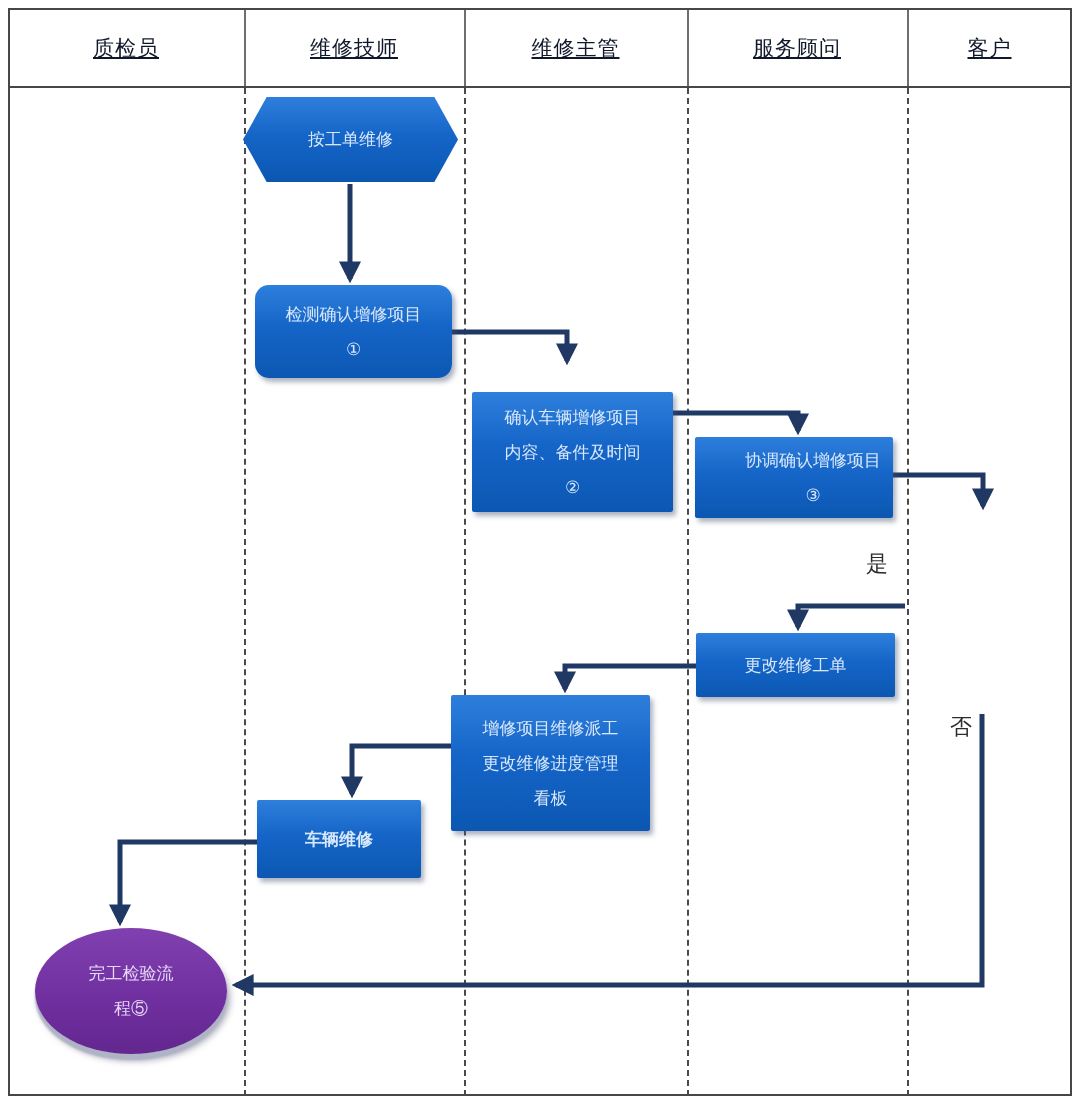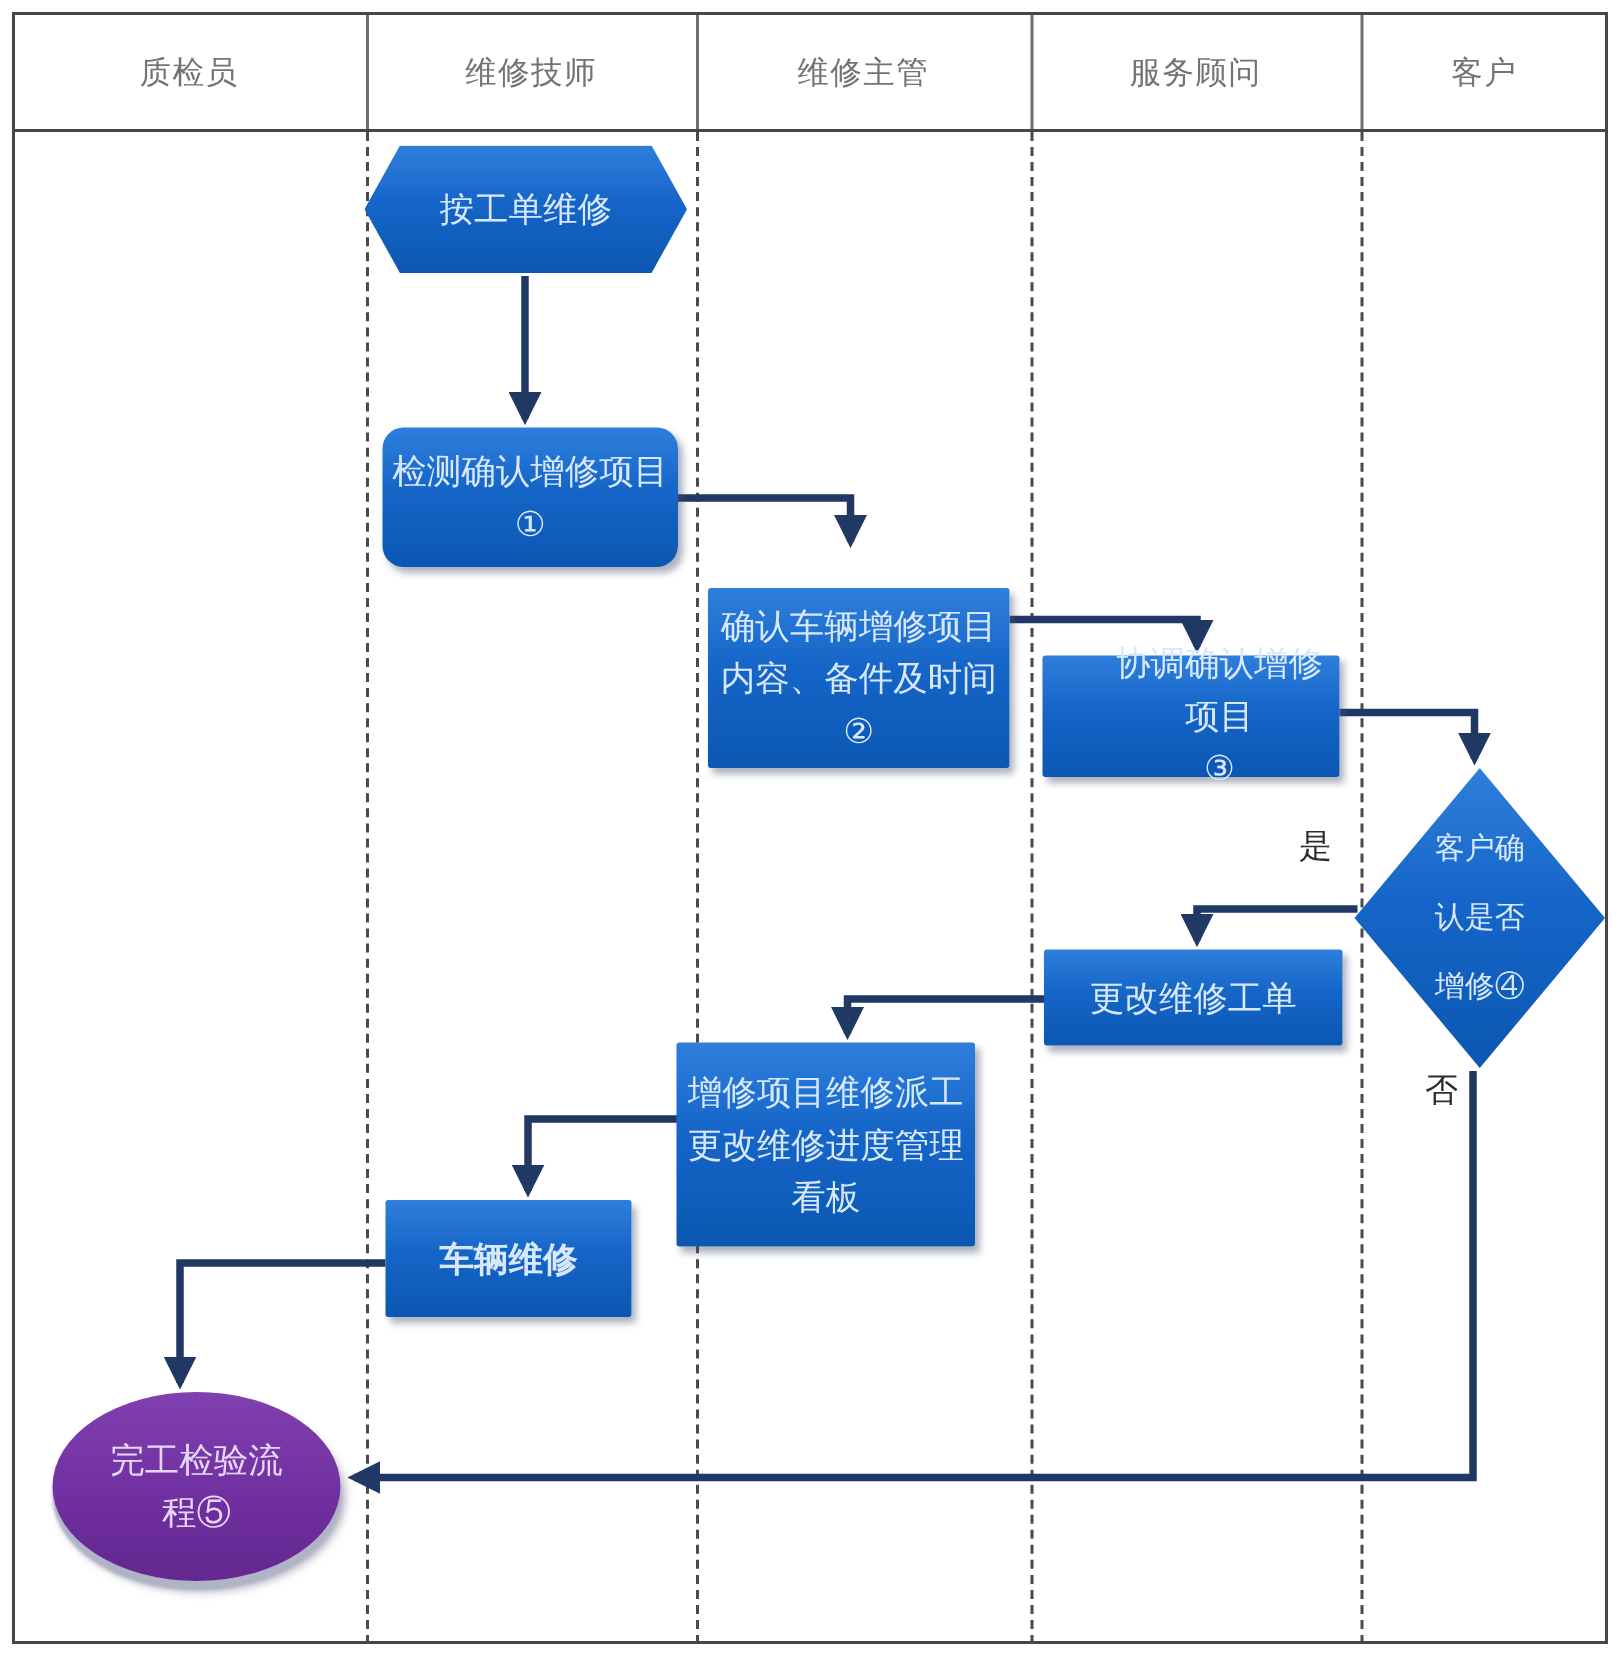--- a/index.html
+++ b/index.html
@@ -4,27 +4,27 @@
 <style>
   html,body{margin:0;padding:0;background:#ffffff;font-family:"Liberation Sans",sans-serif;}
   #stage{position:relative;width:1080px;height:1104px;background:#ffffff;overflow:hidden;}
 
   
   .frame{position:absolute;left:8px;top:8px;width:1064px;height:1088px;
          border:2px solid #474747;box-sizing:border-box;}
   .header-row{position:absolute;left:8px;top:8px;width:1064px;height:80px;
               border-bottom:2px solid #474747;box-sizing:border-box;}
   .lane-label{position:absolute;top:8px;height:80px;display:flex;align-items:center;
-              justify-content:center;font-size:21px;color:#737373;letter-spacing:1px;}
+              justify-content:center;font-size:21px;color:#0f172a;letter-spacing:1px;text-decoration:underline;}
   .hdiv{position:absolute;top:8px;height:80px;width:0;border-left:2px solid #6e6e6e;}
   .bdiv{position:absolute;top:88px;height:1008px;width:0;border-left:2px dashed #4a4a4a;}
 
   
   .node{position:absolute;display:flex;align-items:center;justify-content:center;
-        text-align:center;color:#d8e8fb;font-size:23px;line-height:35px;
+        text-align:center;color:#d8e8fb;font-size:17px;line-height:35px;
         white-space:pre-line;box-sizing:border-box;}
   .blue{background:linear-gradient(180deg,#2e7fdc 0%,#1565c8 45%,#0b57b2 100%);}
   .rect{box-shadow:3px 4px 5px rgba(70,85,110,0.45);border-radius:2px;}
   .hexagon{clip-path:polygon(0 50%,11% 0,89% 0,100% 50%,89% 100%,11% 100%);
            filter:drop-shadow(3px 4px 3px rgba(70,85,110,0.5));}
   .diamond{clip-path:polygon(50% 0,100% 50%,50% 100%,0 50%);line-height:46px;
            font-size:20px;filter:drop-shadow(3px 4px 3px rgba(70,85,110,0.5));}
   .ellipse{border-radius:50%;color:#e6d6f6;
            background:linear-gradient(180deg,#8040b0 0%,#7030a0 55%,#63278f 100%);
            box-shadow:0 6px 2px #aeb3c6,3px 7px 6px rgba(90,90,120,0.5);}
@@ -88,23 +88,20 @@
   </svg>
 
   <div id="node-start" class="node blue hexagon">按工单维修</div>
   <div id="node-inspect" class="node blue rect">检测确认增修项目
 ①</div>
   <div id="node-confirm" class="node blue rect">确认车辆增修项目
 内容、备件及时间
 ②</div>
   <div id="node-coordinate" class="node blue rect">协调确认增修项目
 ③</div>
-  <div id="node-decision" class="node blue diamond">客户确
-认是否
-增修④</div>
   <div id="node-change-order" class="node blue rect">更改维修工单</div>
   <div id="node-dispatch" class="node blue rect">增修项目维修派工
 更改维修进度管理
 看板</div>
   <div id="node-repair" class="node blue rect">车辆维修</div>
   <div id="node-final" class="node ellipse">完工检验流
 程⑤</div>
 
   <div id="label-yes" class="edge-label">是</div>
   <div id="label-no" class="edge-label">否</div>

